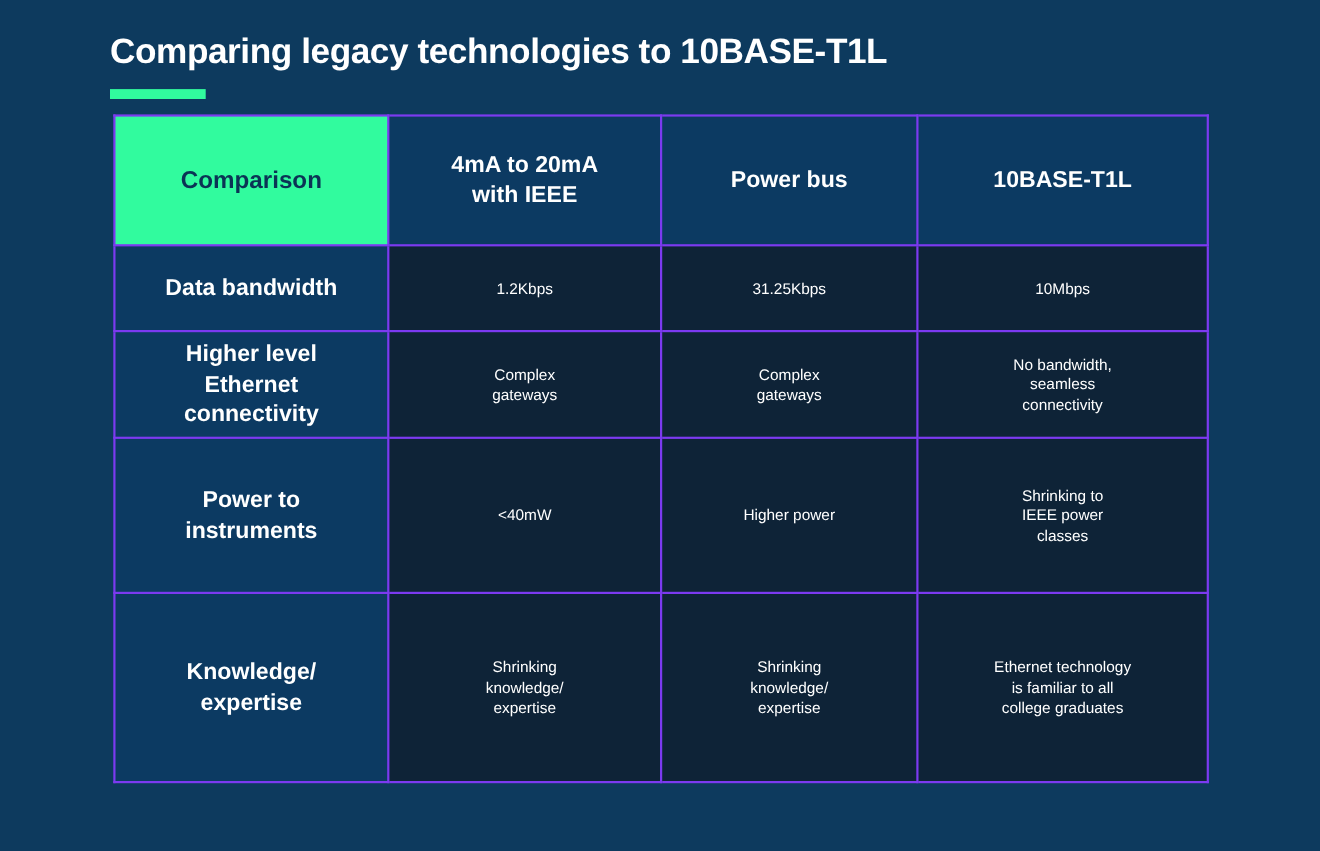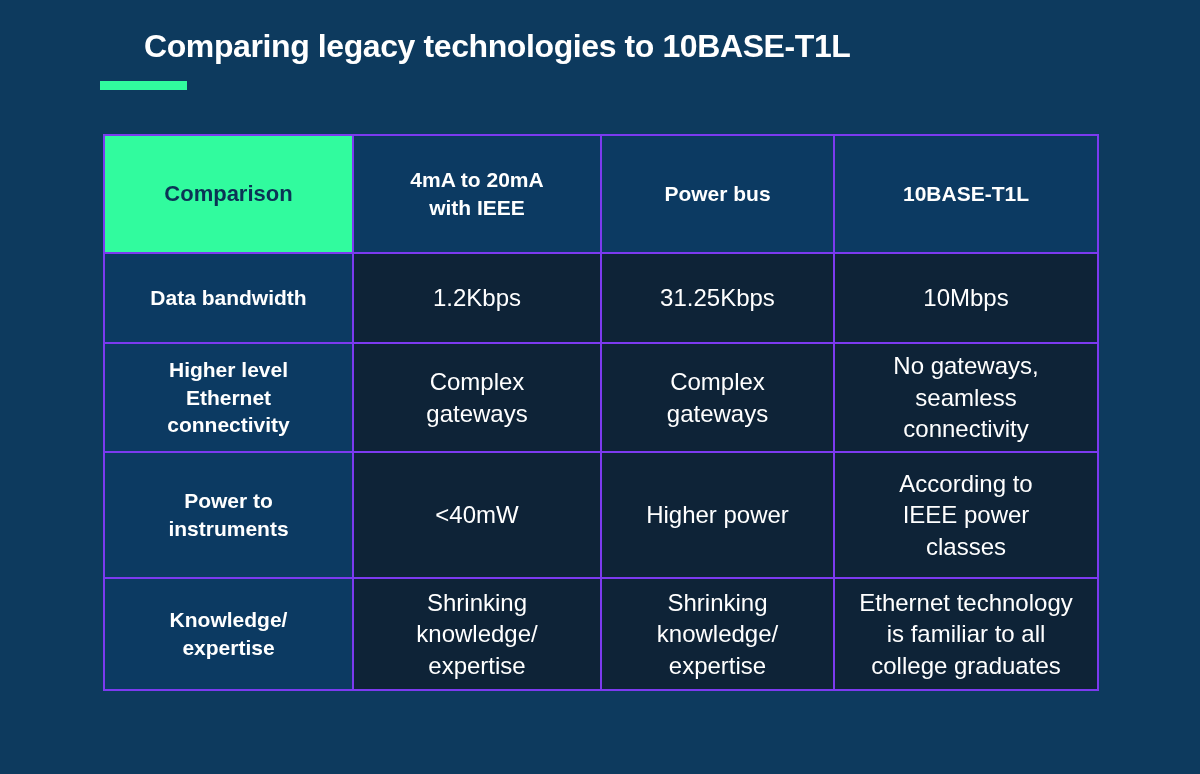--- a/index.html
+++ b/index.html
@@ -15,55 +15,55 @@
   html,body{width:1200px;height:774px}
   body{
     background:var(--background);
     font-family:"Liberation Sans",sans-serif;
     color:var(--text);
     overflow:hidden;
   }
   .page{position:relative;width:1200px;height:774px}
   .title{
     position:absolute;left:100px;top:28px;
-    font-size:32px;font-weight:bold;letter-spacing:-0.4px;margin-left:44px;
+    font-size:32px;font-weight:bold;letter-spacing:-0.4px;
   }
   .accent-bar{
     position:absolute;left:100px;top:81px;width:87px;height:9px;
     background:var(--accent-green);
   }
   .cmp-table{
-    position:absolute;left:103px;top:134px;width:994px;
+    position:absolute;left:103px;top:104px;width:994px;
     border-collapse:collapse;table-layout:fixed;
   }
   .cell{
     border:2px solid var(--border-purple);
     text-align:center;vertical-align:middle;
     white-space:pre-line;line-height:1.32;
     padding:6px 10px;
   }
   th.cell{
     font-weight:bold;font-size:21px;
     background:var(--header-cell);color:var(--text);
   }
   td.cell{
-    font-weight:normal;font-size:24px;
+    font-weight:normal;font-size:14px;
     background:var(--data-cell);color:var(--text);margin-top:12px;
   }
   th.corner{
     background:var(--accent-green);
     color:var(--green-cell-text);
     font-size:22px;
   }
   col.c1{width:249px}col.c2{width:248px}col.c3{width:233px}col.c4{width:264px}
   thead tr{height:118px}
-  tbody tr:nth-child(1){height:90px}
+  tbody tr:nth-child(1){height:78px}
   tbody tr:nth-child(2){height:91px}
-  tbody tr:nth-child(3){height:126px}
-  tbody tr:nth-child(4){height:112px}
+  tbody tr:nth-child(3){height:141px}
+  tbody tr:nth-child(4){height:172px}
 </style>
 </head>
 <body>
 
 <div class="page">
 
   <h1 class="title">Comparing legacy technologies to 10BASE-T1L</h1>
   <div class="accent-bar"></div>
 
   <table class="cmp-table">
@@ -90,30 +90,30 @@
         <td class="cell">10Mbps</td>
       </tr>
       <tr>
         <th class="cell">Higher level
 Ethernet
 connectivity</th>
         <td class="cell">Complex
 gateways</td>
         <td class="cell">Complex
 gateways</td>
-        <td class="cell">No gateways,
+        <td class="cell">No bandwidth,
 seamless
 connectivity</td>
       </tr>
       <tr>
         <th class="cell">Power to
 instruments</th>
         <td class="cell">&lt;40mW</td>
         <td class="cell">Higher power</td>
-        <td class="cell">According to
+        <td class="cell">Shrinking to
 IEEE power
 classes</td>
       </tr>
       <tr>
         <th class="cell">Knowledge/
 expertise</th>
         <td class="cell">Shrinking
 knowledge/
 expertise</td>
         <td class="cell">Shrinking

